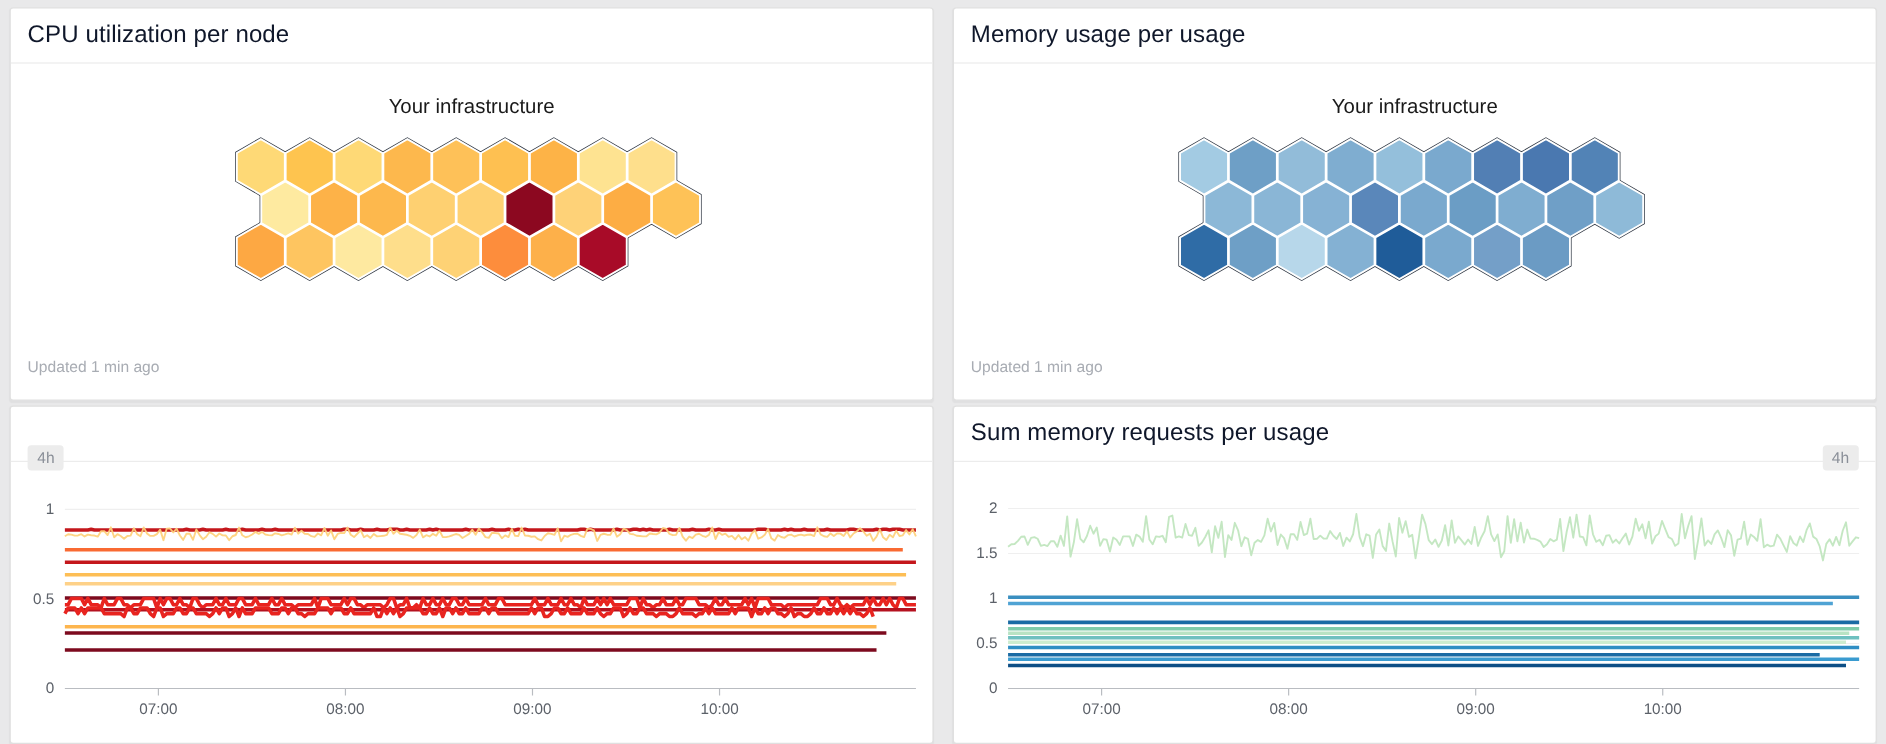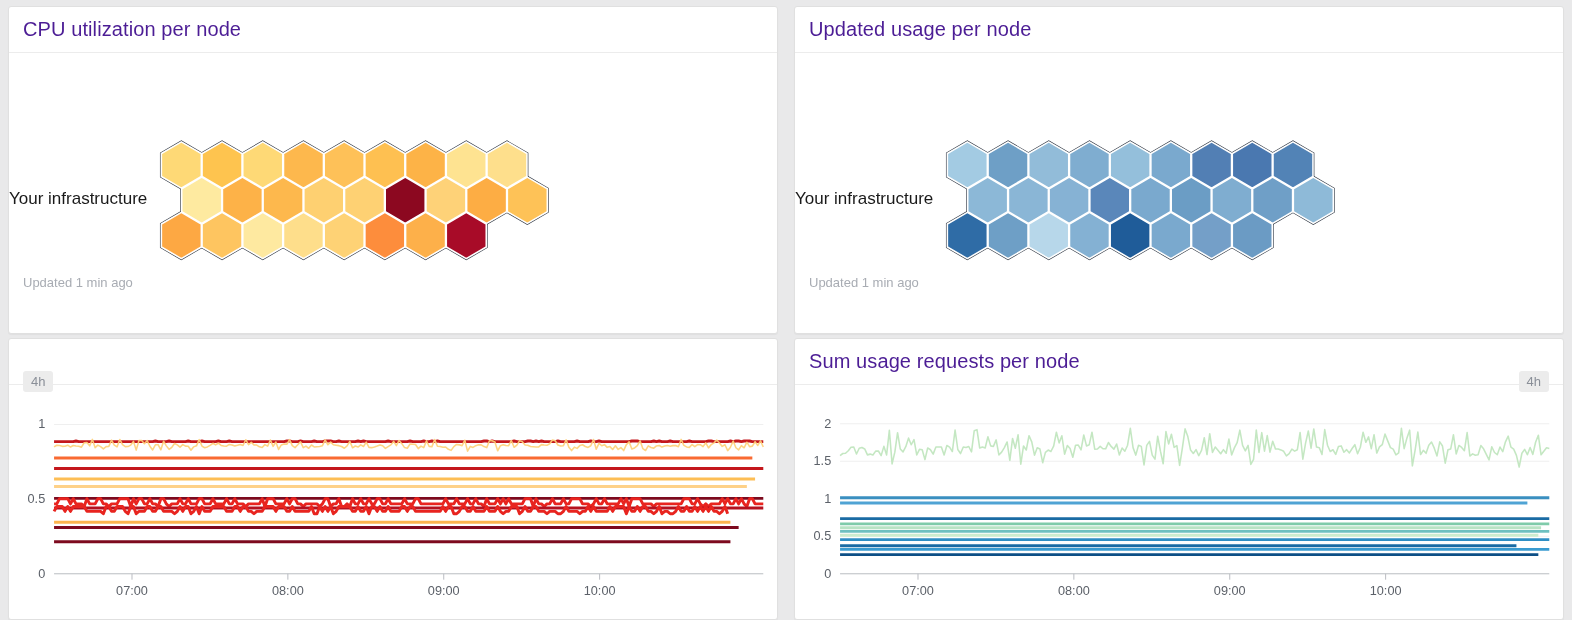--- a/index.html
+++ b/index.html
@@ -29,53 +29,53 @@
   .panel-header {
     height: 46px;
     flex: 0 0 46px;
     border-bottom: 1px solid #ececec;
     display: flex; align-items: center;
     padding: 0 14px;
     justify-content: space-between;
   }
   .panel-title {
     font-size: 20px;
-    color: #4c1d95;
+    color: #0f172a;
     font-weight: 400;
     letter-spacing: 0.1px;
     white-space: nowrap;
   }
   .time-badge {
     background: #ececec;
     color: #8a8f98;
     font-size: 13px;
     border-radius: 3px;
     padding: 4px 8px;
     line-height: 1;
     margin-top: 40px;
   }
   .panel-body { flex: 1 1 auto; position: relative; }
 
   
   .hex-wrap {
     height: 100%;
-    display: flex; flex-direction: row;
+    display: flex; flex-direction: column;
     align-items: center;
     padding-top: 26px;
     position: relative;
   }
   .hex-title {
     font-size: 17px;
     color: #1a1a1a;
     margin-bottom: 14px;
   }
   .hex-svg { display: block; }
   .updated {
     position: absolute;
-    left: 14px; bottom: 43px;
+    left: 14px; bottom: 20px;
     font-size: 13px;
     color: #a8acb3;
   }
 
   
   .chart-svg { display: block; width: 100%; height: 100%; }
   .axis-label { font-size: 13px; fill: #5c6169; font-family: "Liberation Sans", sans-serif; }
 </style>
 </head>
 <body>
@@ -150,21 +150,21 @@
             </svg>
           <div class="updated">Updated 1 min ago</div>
         </div>
       </div>
     </div>
   </div>
 
   <div class="cell">
     <div class="panel">
       <div class="panel-header">
-        <span class="panel-title">Updated usage per node</span>
+        <span class="panel-title">Memory usage per usage</span>
       </div>
       <div class="panel-body">
         <div class="hex-wrap">
           <div class="hex-title">Your infrastructure</div>
           <svg class="hex-svg" id="hex-mem" width="420" height="135">
               <g>
                 <polygon points="34.35,1.30 55.74,13.65 55.74,38.35 34.35,50.70 12.96,38.35 12.96,13.65" fill="#2c3440"></polygon>
                 <polygon points="75.05,1.30 96.45,13.65 96.45,38.35 75.05,50.70 53.66,38.35 53.66,13.65" fill="#2c3440"></polygon>
                 <polygon points="115.76,1.30 137.15,13.65 137.15,38.35 115.76,50.70 94.37,38.35 94.37,13.65" fill="#2c3440"></polygon>
                 <polygon points="156.46,1.30 177.85,13.65 177.85,38.35 156.46,50.70 135.07,38.35 135.07,13.65" fill="#2c3440"></polygon>
@@ -261,21 +261,21 @@
             <line x1="602.9230769230769" x2="602.9230769230769" y1="192" y2="198" stroke="#b9bcc1" stroke-width="1"></line>
             <text x="602.9230769230769" y="214" text-anchor="middle" class="axis-label">10:00</text>
           </svg>
       </div>
     </div>
   </div>
 
   <div class="cell r2">
     <div class="panel">
       <div class="panel-header">
-        <span class="panel-title">Sum usage requests per node</span>
+        <span class="panel-title">Sum memory requests per usage</span>
         <span class="time-badge">4h</span>
       </div>
       <div class="panel-body">
         <svg class="chart-svg" id="chart-mem" viewBox="0 0 784 238" preserveAspectRatio="none">
             <text x="37" y="196" text-anchor="end" class="axis-label">0</text>
             <line x1="46" x2="770" y1="153.86046511627907" y2="153.86046511627907" stroke="#efefef" stroke-width="1"></line>
             <text x="37" y="157.86046511627907" text-anchor="end" class="axis-label">0.5</text>
             <line x1="46" x2="770" y1="115.72093023255815" y2="115.72093023255815" stroke="#efefef" stroke-width="1"></line>
             <text x="37" y="119.72093023255815" text-anchor="end" class="axis-label">1</text>
             <line x1="46" x2="770" y1="77.5813953488372" y2="77.5813953488372" stroke="#efefef" stroke-width="1"></line>

